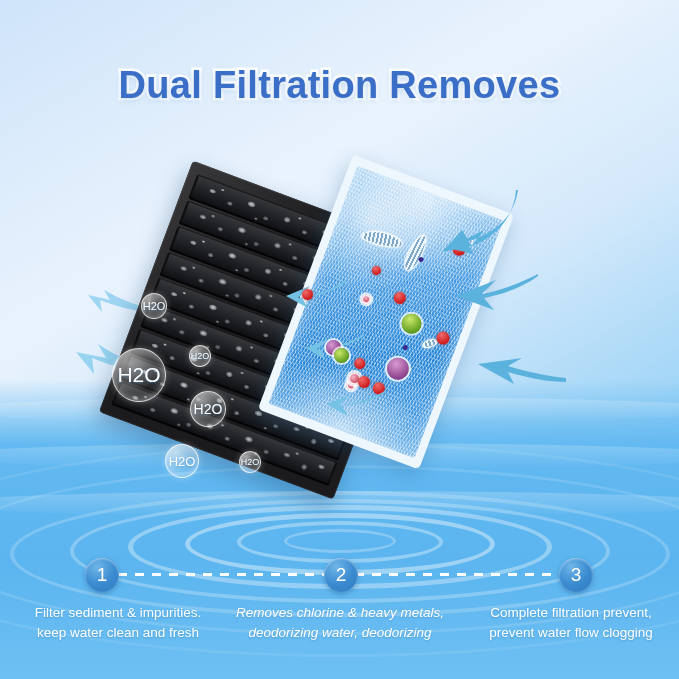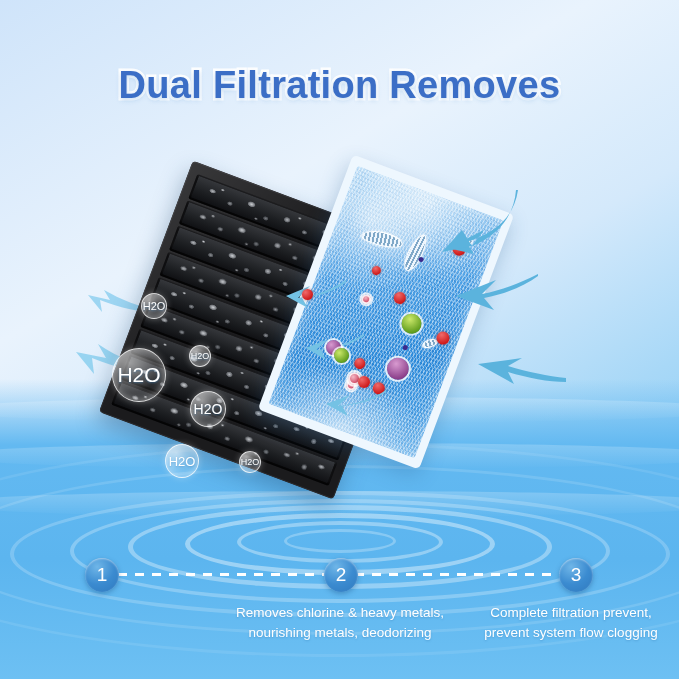--- a/index.html
+++ b/index.html
@@ -320,23 +320,27 @@
   </div>
 
   <div id="steps">
     <div class="dash" style="left:118px; width:208px;"></div>
     <div class="dash" style="left:355px; width:205px;"></div>
 
     <div class="step-num" style="left:85px;">1</div>
     <div class="step-num" style="left:324px;">2</div>
     <div class="step-num" style="left:559px;">3</div>
 
-    <div class="step-cap" style="left:224px; width:232px;">
+    <div class="step-cap" style="left:8px; width:220px;">
+      <div>Filter sediment &amp; impurities.</div>
+      <div>keep water clean and fresh</div>
+    </div>
+    <div class="step-cap" style="left:224px; width:232px;font-style:italic;">
       <div>Removes chlorine &amp; heavy metals,</div>
-      <div>nourishing metals, deodorizing</div>
+      <div>deodorizing water, deodorizing</div>
     </div>
     <div class="step-cap" style="left:468px; width:206px;">
       <div>Complete filtration prevent,</div>
-      <div>prevent system flow clogging</div>
+      <div>prevent water flow clogging</div>
     </div>
   </div>
 
 </div>
 
 </body></html>

